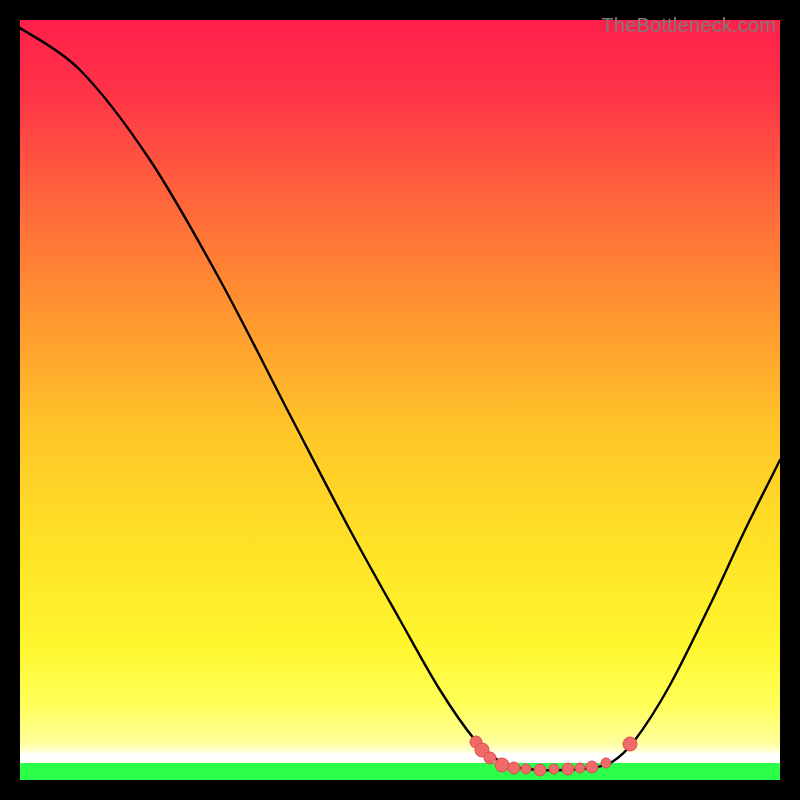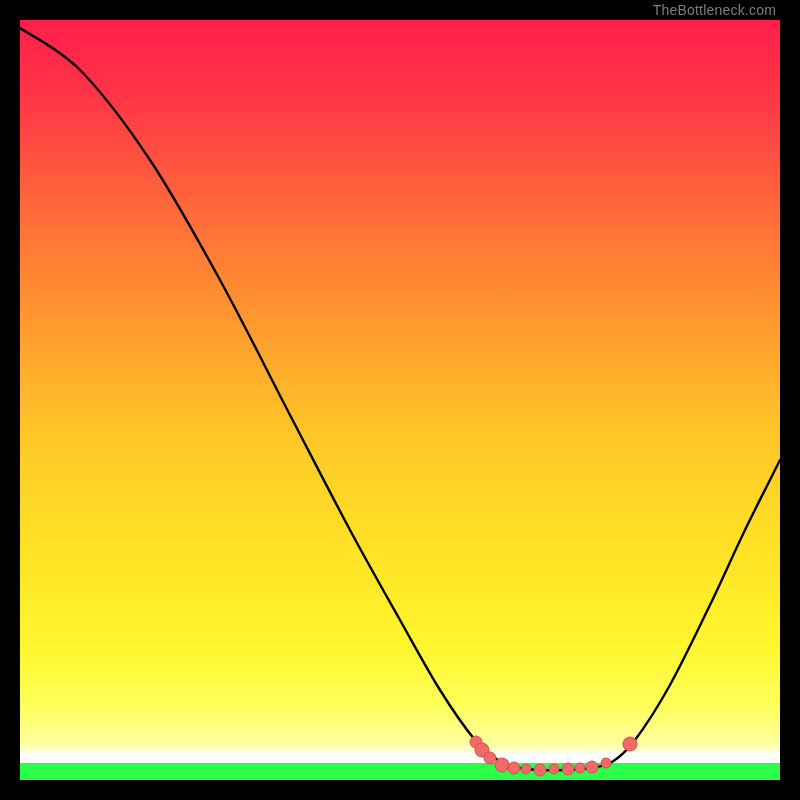--- a/index.html
+++ b/index.html
@@ -26,24 +26,24 @@
     width: 760px;
     height: 760px;
   }
   .lowband {
     position: absolute;
     left: 0;
     width: 760px;
   }
   .watermark {
     position: absolute;
-    top: 2px;
+    top: 14px;
     right: 24px;
     color: #7c7c7c;
-    font-size: 14px;
+    font-size: 20px;
     font-weight: 500;
     letter-spacing: 0.2px;
   }
   svg.curve {
     position: absolute;
     left: 20px;
     top: 20px;
     width: 760px;
     height: 760px;
     overflow: visible;

